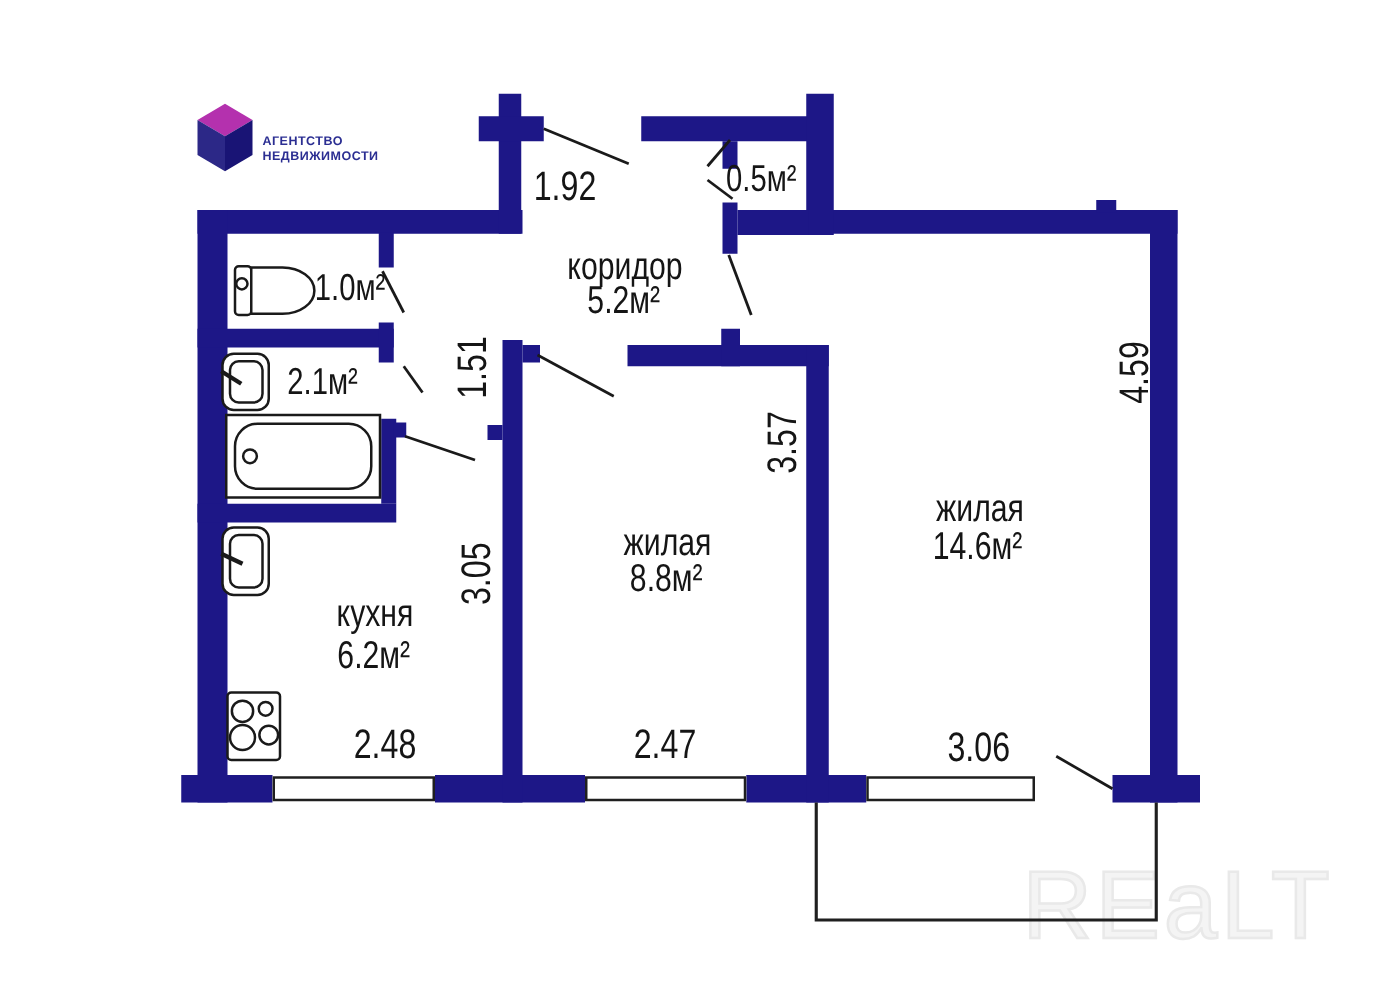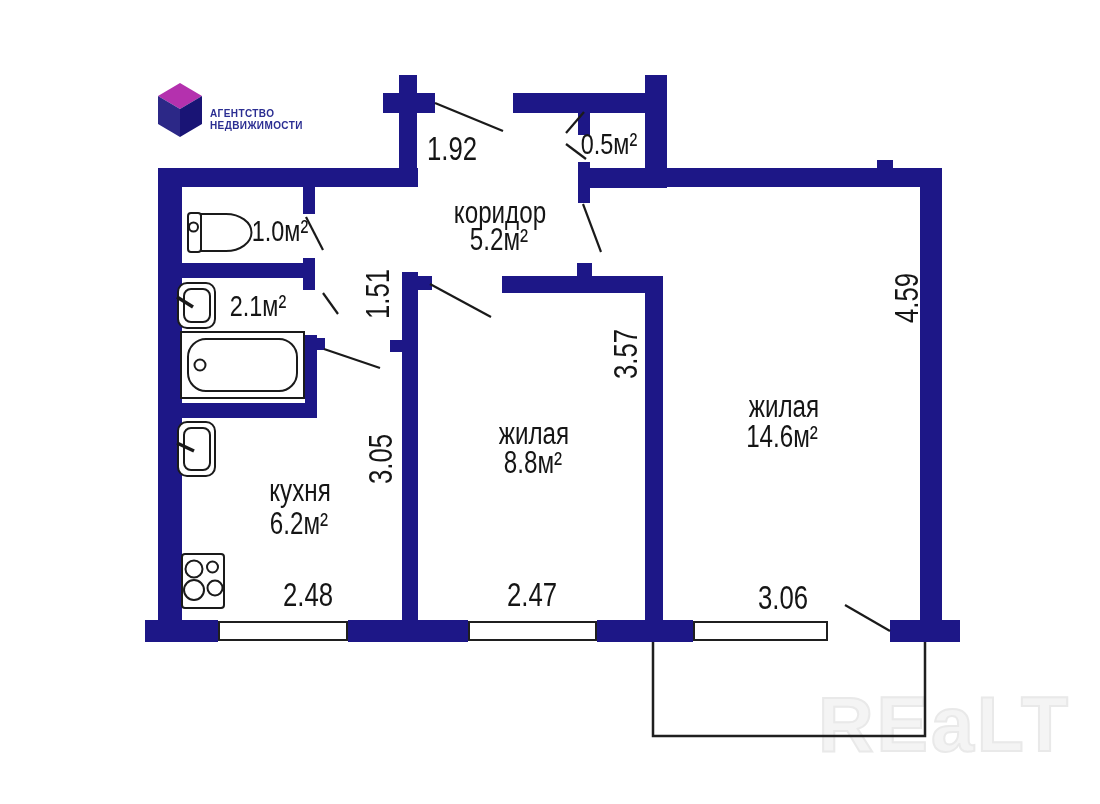--- a/index.html
+++ b/index.html
@@ -15,21 +15,21 @@
   .lbl{
     position:absolute;color:#151515;font-size:31px;white-space:nowrap;
     transform:translate(-50%,-50%) scaleX(0.78);
   }
   .lbl.small{font-size:30px;}
   .lbl.dim{font-size:33px;}
   .lbl.v{transform:translate(-50%,-50%) rotate(-90deg) scaleX(0.78);}
   #overlay{position:absolute;left:0;top:0;pointer-events:none;}
   #watermark{
     position:absolute;left:818px;top:686px;
-    font-size:77px;font-weight:bold;letter-spacing:3px;line-height:1;
+    font-size:77px;font-weight:normal;letter-spacing:3px;line-height:1;
     color:#f4f4f4;-webkit-text-stroke:2px #e9e9e9;
   }
   #logo-text{
     position:absolute;left:210px;top:84px;width:100px;text-align:left;
     color:#2b2e92;
     margin-top:24px;
   }
   #logo-text .tag{font-size:10px;font-weight:bold;letter-spacing:0.4px;line-height:1.2;}
   #logo-text .brand{
     font-family:"Liberation Serif",serif;font-size:38px;font-weight:bold;

